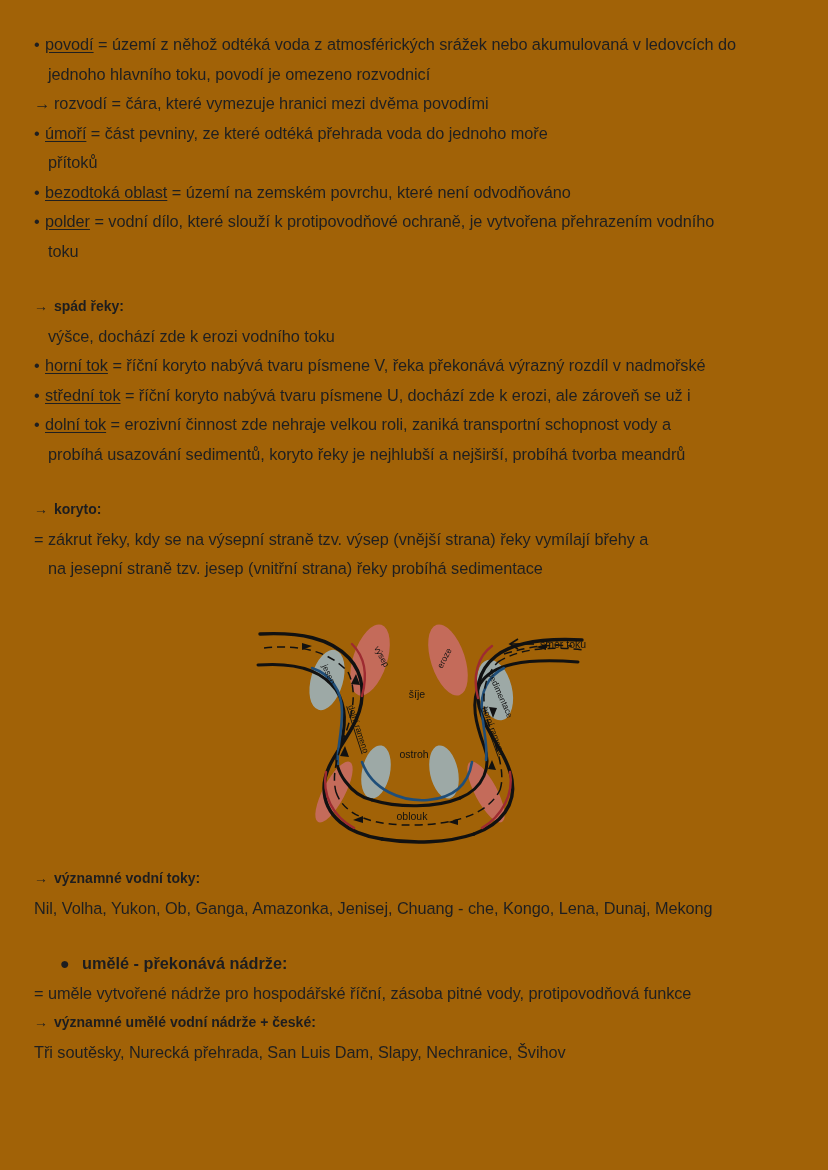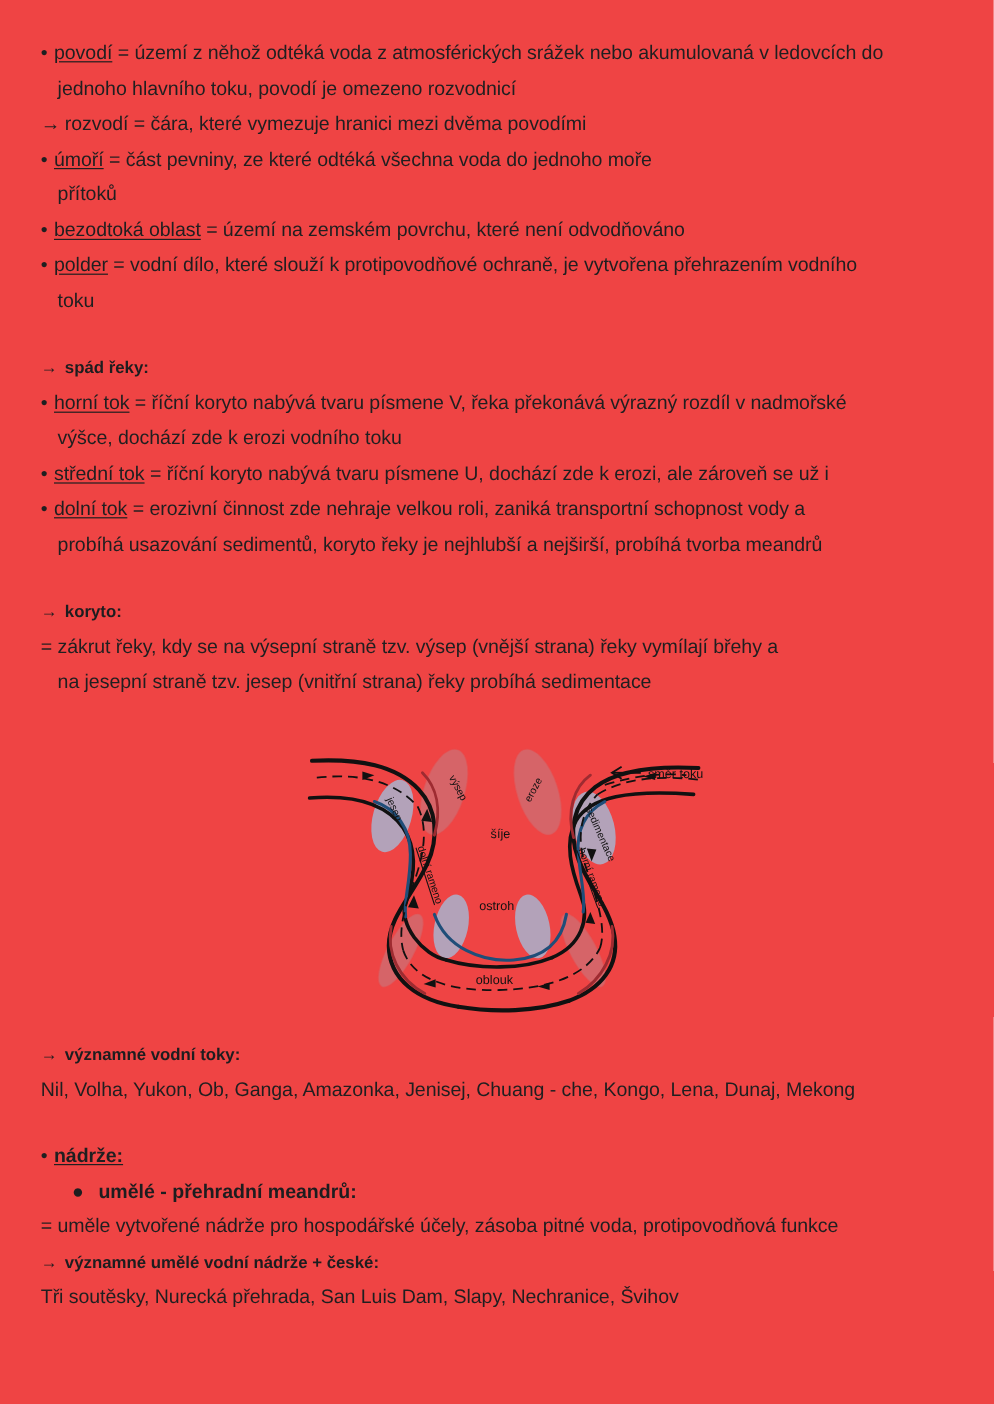--- a/index.html
+++ b/index.html
@@ -13,21 +13,21 @@
     font-family: "Liberation Sans", sans-serif;
     color: #1d1d1f;
     position: relative;
     overflow: hidden;
   }
   .page {
     position: absolute;
     left: 0; top: 0;
     width: 828px;
     height: 1170px;
-    background: #ef4444;
+    background: #a16207;
     padding: 0;
     box-sizing: border-box;
   }
   .content {
     position: absolute;
     left: 34px;
     top: 30px;
     width: 770px;
   }
   .line {
@@ -105,35 +105,35 @@
 
 <div class="page">
 
   <div class="content">
 
     <div class="line bullet"><span class="bullet-dot">•</span><span class="u">povodí</span><span> = území z něhož odtéká voda z atmosférických srážek nebo akumulovaná v ledovcích do</span></div>
     <div class="line cont">jednoho hlavního toku, povodí je omezeno rozvodnicí</div>
 
     <div class="line bullet"><span class="arrow">→</span><span>rozvodí = čára, které vymezuje hranici mezi dvěma povodími</span></div>
 
-    <div class="line bullet"><span class="bullet-dot">•</span><span class="u">úmoří</span><span> = část pevniny, ze které odtéká všechna voda do jednoho moře</span></div>
+    <div class="line bullet"><span class="bullet-dot">•</span><span class="u">úmoří</span><span> = část pevniny, ze které odtéká přehrada voda do jednoho moře</span></div>
 
     <div class="line cont">přítoků</div>
 
     <div class="line bullet"><span class="bullet-dot">•</span><span class="u">bezodtoká oblast</span><span> = území na zemském povrchu, které není odvodňováno</span></div>
 
     <div class="line bullet"><span class="bullet-dot">•</span><span class="u">polder</span><span> = vodní dílo, které slouží k protipovodňové ochraně, je vytvořena přehrazením vodního</span></div>
     <div class="line cont">toku</div>
 
     <div class="spacer-md"></div>
 
     <div class="heading"><span class="arrow">→</span><span>spád řeky:</span></div>
 
+    <div class="line cont">výšce, dochází zde k erozi vodního toku</div>
     <div class="line bullet"><span class="bullet-dot">•</span><span class="u">horní tok</span><span> = říční koryto nabývá tvaru písmene V, řeka překonává výrazný rozdíl v nadmořské</span></div>
-    <div class="line cont">výšce, dochází zde k erozi vodního toku</div>
 
     <div class="line bullet"><span class="bullet-dot">•</span><span class="u">střední tok</span><span> = říční koryto nabývá tvaru písmene U, dochází zde k erozi, ale zároveň se už i</span></div>
 
     <div class="line bullet"><span class="bullet-dot">•</span><span class="u">dolní tok</span><span> = erozivní činnost zde nehraje velkou roli, zaniká transportní schopnost vody a</span></div>
     <div class="line cont">probíhá usazování sedimentů, koryto řeky je nejhlubší a nejširší, probíhá tvorba meandrů</div>
 
     <div class="spacer-md"></div>
 
     <div class="heading"><span class="arrow">→</span><span>koryto:</span></div>
     <div class="line">= zákrut řeky, kdy se na výsepní straně tzv. výsep (vnější strana) řeky vymílají břehy a</div>
@@ -224,24 +224,23 @@
       <text class="dg-label" x="288" y="36" text-anchor="start">směr toku</text>
     </svg>
   </div>
 
   <div class="content" style="top:864px;">
     <div class="heading"><span class="arrow">→</span><span>významné vodní toky:</span></div>
     <div class="line">Nil, Volha, Yukon, Ob, Ganga, Amazonka, Jenisej, Chuang - che, Kongo, Lena, Dunaj, Mekong</div>
 
     <div class="spacer-md"></div>
 
-    <div class="line"><span class="bullet-dot">•</span><span class="u" style="font-weight:bold;">nádrže:</span></div>
-
-    <div class="sub-bullet"><span class="sub-dot">●</span><span>umělé - přehradní meandrů:</span></div>
-
-    <div class="line">= uměle vytvořené nádrže pro hospodářské účely, zásoba pitné voda, protipovodňová funkce</div>
+
+    <div class="sub-bullet"><span class="sub-dot">●</span><span>umělé - překonává nádrže:</span></div>
+
+    <div class="line">= uměle vytvořené nádrže pro hospodářské říční, zásoba pitné vody, protipovodňová funkce</div>
 
     <div class="heading"><span class="arrow">→</span><span>významné umělé vodní nádrže + české:</span></div>
 
     <div class="line">Tři soutěsky, Nurecká přehrada, San Luis Dam, Slapy, Nechranice, Švihov</div>
   </div>
 
 </div>
 
 </body></html>

